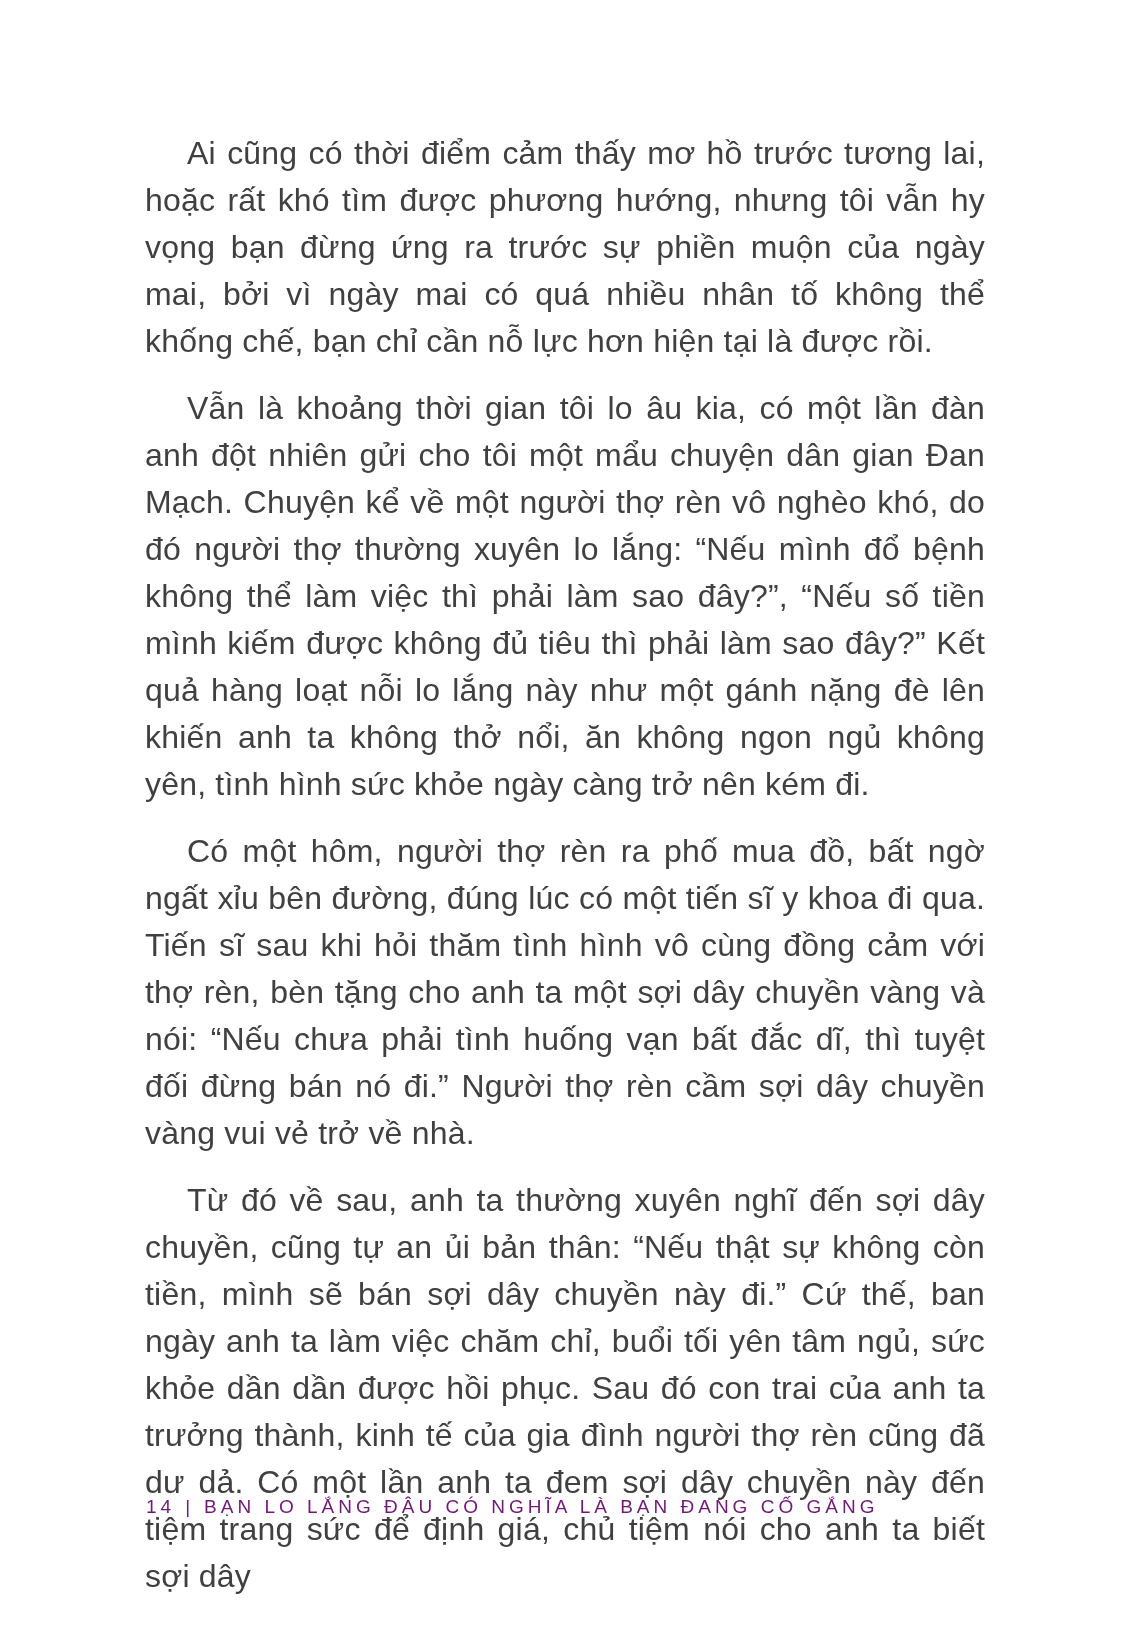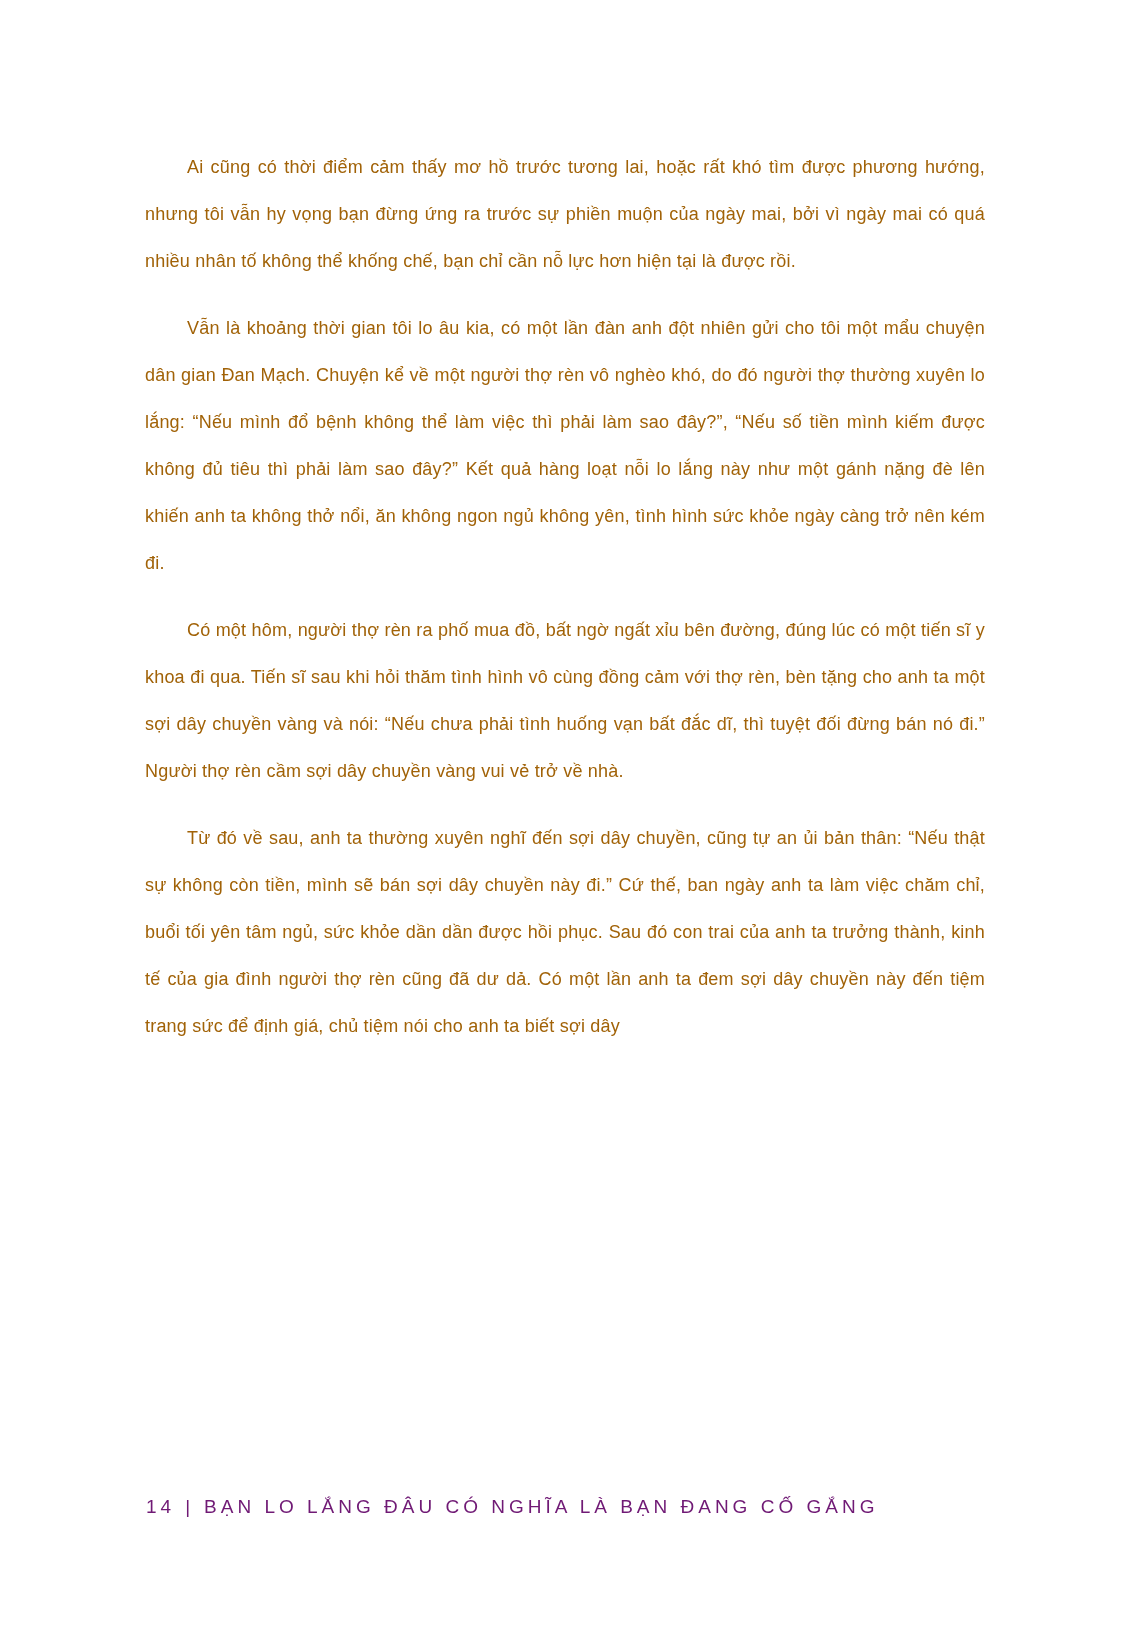--- a/index.html
+++ b/index.html
@@ -11,24 +11,24 @@
     position: relative;
     width: 1126px;
     height: 1646px;
     background: #ffffff;
     font-family: "Liberation Sans", "DejaVu Sans", sans-serif;
     overflow: hidden;
   }
   .content {
     position: absolute;
     left: 145px;
-    top: 144px;
+    top: 130px;
     width: 840px;
-    color: #a16207;
-    font-size: 18px;
+    color: #404040;
+    font-size: 32px;
     line-height: 47px;
     text-align: justify;
     letter-spacing: 0.2px;
   }
   .content p {
     margin: 0 0 20px 0;
     text-indent: 42px;
   }
   .running-footer {
     position: absolute;

